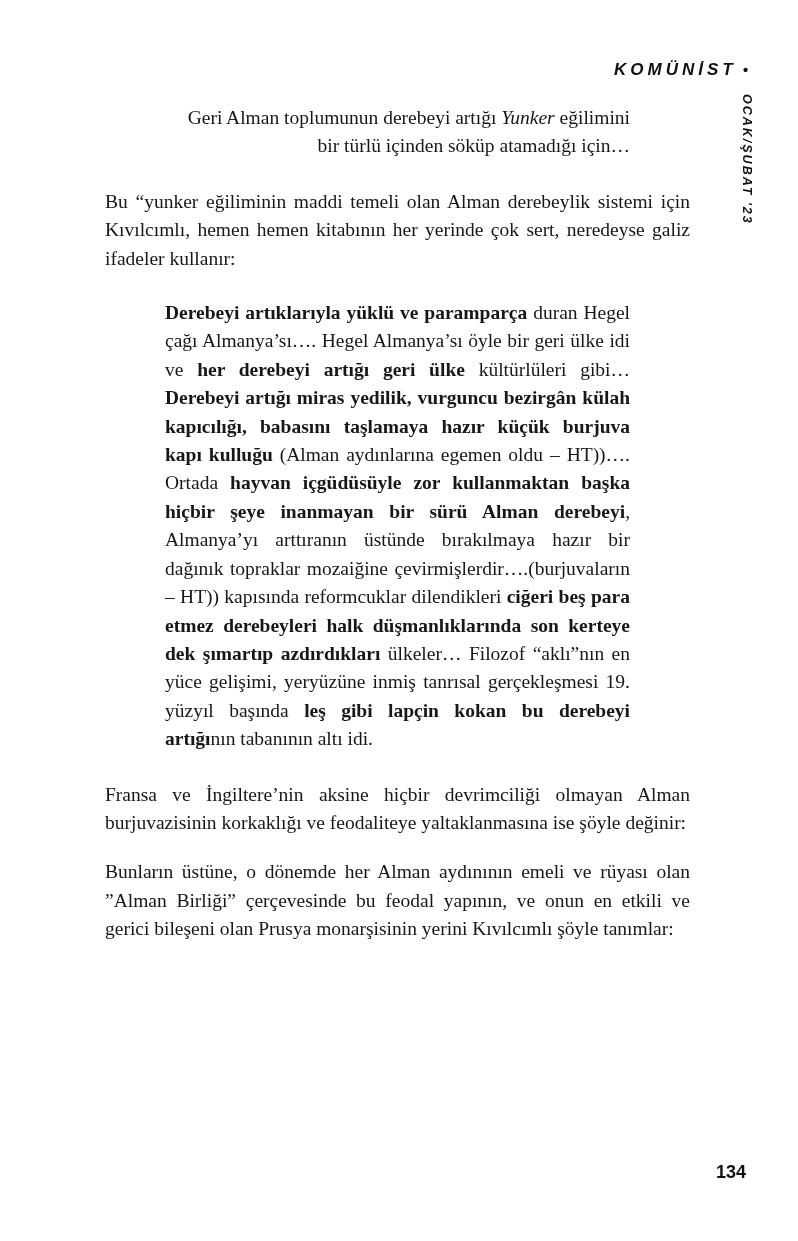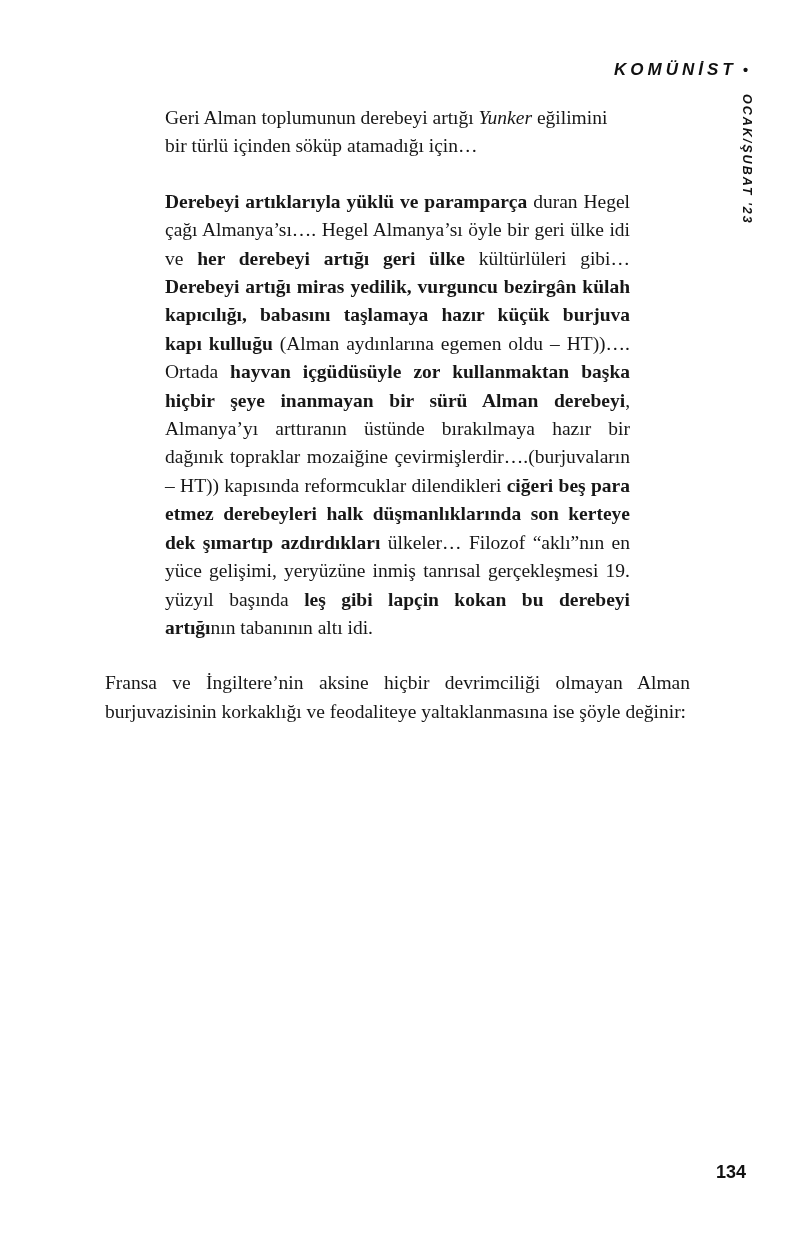--- a/index.html
+++ b/index.html
@@ -54,21 +54,21 @@
   .body-column > :first-child { margin-top: 4px; }
 
   .para {
     margin: 21px 0;
     text-align: justify;
   }
 
   .quote {
     margin: 27px 0 27px 60px;
     width: 465px;
-    text-align: left;
+    text-align: right;
   }
   .quote.justify { text-align: justify; margin-top: 26px; }
 
   .b { font-weight: bold; }
   .i { font-style: italic; }
   .u { text-decoration: underline; text-underline-offset: 3px; }
 
   .page-number {
     position: absolute;
     right: 52px;
@@ -85,19 +85,21 @@
 <div class="page">
 
   <div class="header">
     <span>KOMÜNİST</span><span class="bullet">•</span>
   </div>
 
   <div class="issue-vertical">OCAK/ŞUBAT '23</div>
 
   <main class="body-column">
     <div class="quote"><span>Geri Alman toplumunun derebeyi artığı </span><span class="i">Yunker</span><span> eğilimini bir türlü içinden söküp atamadığı için…</span></div>
+    <p class="para"><span>Bu “yunker eğiliminin maddi temeli olan Alman derebeylik sistemi için Kıvılcımlı, hemen hemen kitabının her yerinde çok sert, neredeyse galiz ifadeler kullanır:</span></p>
     <div class="quote justify"><span class="b">Derebeyi artıklarıyla yüklü ve paramparça</span><span> duran Hegel çağı Almanya’sı…. Hegel Almanya’sı öyle bir geri ülke idi ve </span><span class="b">her derebeyi artığı geri ülke</span><span> kültürlüleri gibi…</span><span class="b">Derebeyi artığı miras yedilik, vurguncu bezirgân külah kapıcılığı, babasını taşlamaya hazır küçük burjuva kapı kulluğu</span><span> (Alman aydınlarına egemen oldu – HT))…. Ortada </span><span class="b">hayvan içgüdüsüyle zor kullanmaktan başka hiçbir şeye inanmayan bir sürü Alman derebeyi</span><span>, Almanya’yı arttıranın üstünde bırakılmaya hazır bir dağınık topraklar mozaiğine çevirmişlerdir….(burjuvaların – HT)) kapısında reformcuklar dilendikleri </span><span class="b">ciğeri beş para etmez derebeyleri halk düşmanlıklarında son kerteye dek şımartıp azdırdıkları</span><span> ülkeler… Filozof “aklı”nın en yüce gelişimi, yeryüzüne inmiş tanrısal gerçekleşmesi 19. yüzyıl başında </span><span class="b">leş gibi lapçin kokan bu derebeyi artığı</span><span>nın tabanının altı idi.</span></div>
     <p class="para"><span>Fransa ve İngiltere’nin aksine hiçbir devrimciliği olmayan Alman burjuvazisinin korkaklığı ve feodaliteye yaltaklanmasına ise şöyle değinir:</span></p>
+    <p class="para"><span>Bunların üstüne, o dönemde her Alman aydınının emeli ve rüyası olan ”Alman Birliği” çerçevesinde bu feodal yapının, ve onun en etkili ve gerici bileşeni olan Prusya monarşisinin yerini Kıvılcımlı şöyle tanımlar:</span></p>
   </main>
 
   <div class="page-number">134</div>
 
 </div>
 
 </body></html>

